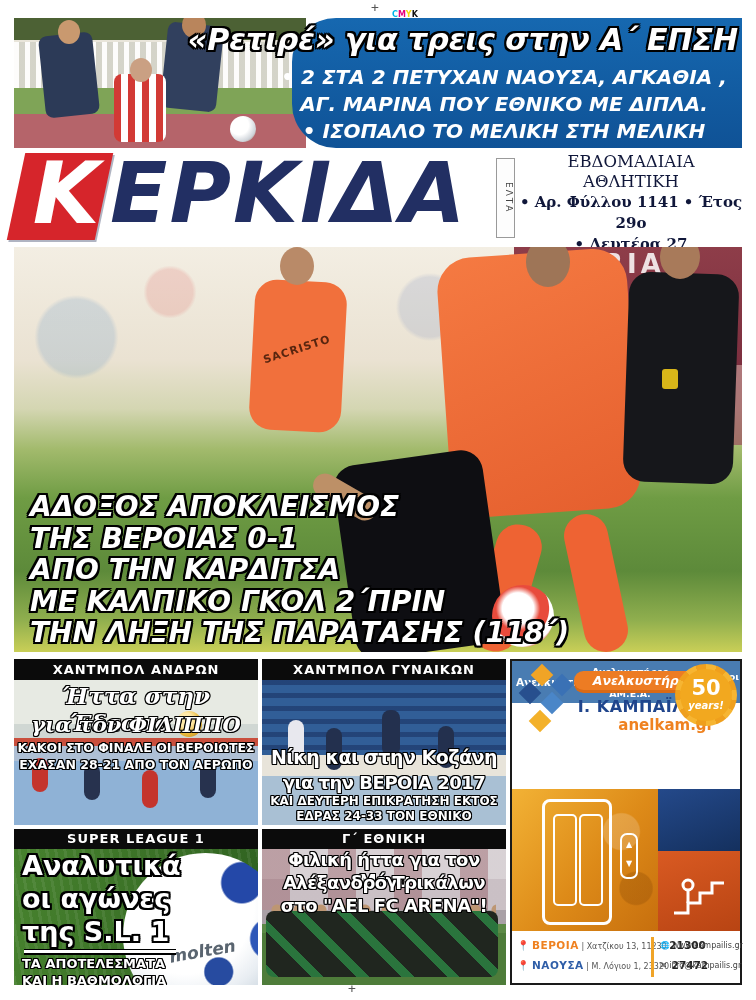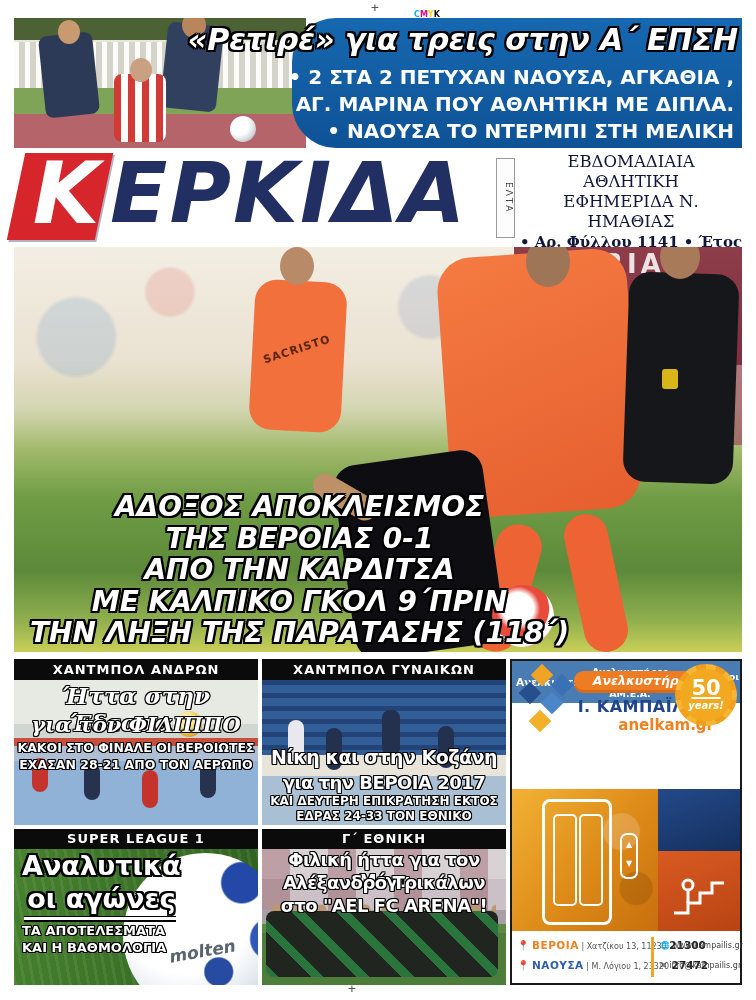--- a/index.html
+++ b/index.html
@@ -7,21 +7,21 @@
         font-family:"DejaVu Sans",sans-serif;}
   .abs{position:absolute;}
 
   
   .mark{color:#555;font-size:13px;font-family:"DejaVu Sans Mono",monospace;}
   .cmyk span{font-size:8px;font-weight:bold;}
   .cmyk .c{color:#00b7ea}.cmyk .m{color:#e6007e}.cmyk .y{color:#f5d90a}.cmyk .k{color:#111}
 
   
   .ob{text-shadow:-2px -2px 0 #000,2px -2px 0 #000,-2px 2px 0 #000,2px 2px 0 #000,
-      -2px 0 0 #000,2px 0 0 #000,0 -2px 0 #000,0 2px 0 #000;text-align:center;}
+      -2px 0 0 #000,2px 0 0 #000,0 -2px 0 #000,0 2px 0 #000;}
   .ob1{text-shadow:-1px -1px 0 #000,1px -1px 0 #000,-1px 1px 0 #000,1px 1px 0 #000,
       -1px 0 0 #000,1px 0 0 #000,0 -1px 0 #000,0 1px 0 #000;}
   .ow{text-shadow:-3px -3px 0 #fff,3px -3px 0 #fff,-3px 3px 0 #fff,3px 3px 0 #fff,
       -3px 0 0 #fff,3px 0 0 #fff,0 -3px 0 #fff,0 3px 0 #fff;}
   .ow-big{text-shadow:-5px -5px 0 #fff,0 -5px 0 #fff,5px -5px 0 #fff,-5px 0 0 #fff,
       5px 0 0 #fff,-5px 5px 0 #fff,0 5px 0 #fff,5px 5px 0 #fff,
       -3px -3px 0 #fff,3px -3px 0 #fff,-3px 3px 0 #fff,3px 3px 0 #fff,
       0 3px 0 #fff,0 -3px 0 #fff,3px 0 0 #fff,-3px 0 0 #fff;}
 
   
@@ -30,22 +30,22 @@
      background:linear-gradient(180deg,#4c6134 0 17%,#e9e5da 17% 54%,#7fa457 54% 74%,#b5646a 74% 100%);}
   .tb-fence{left:0;top:24px;width:292px;height:46px;
      background:repeating-linear-gradient(90deg,rgba(255,255,255,.9) 0 5px,rgba(150,160,150,.25) 5px 11px);}
   .fig{border-radius:8px;}
   .tb-ball{left:216px;top:98px;width:26px;height:26px;border-radius:50%;
      background:radial-gradient(circle at 35% 35%,#fff 0 40%,#cfd4da 70%,#8a4a2a 100%);}
   .tb-blue{left:278px;top:0;width:450px;height:130px;border-radius:44px 0 0 44px;
      background:linear-gradient(180deg,#1668b0,#0f5296);}
   .tb-headline{left:170px;top:4px;width:558px;text-align:center;color:#fff;
      font-size:30px;font-weight:800;font-style:italic;letter-spacing:0;}
-  .tb-bullets{right:8px;top:46px;width:460px;text-align:right;color:#fff;
-     font-size:20px;font-weight:800;line-height:27px;}
+  .tb-bullets{right:8px;top:46px;width:460px;text-align:center;color:#fff;
+     font-size:20px;font-weight:800;font-style:italic;line-height:27px;}
 
   
   .masthead{left:14px;top:150px;width:728px;height:94px;}
   .logo-kbox{left:2px;top:3px;width:88px;height:87px;background:#d6252b;transform:skewX(-12deg);
      box-shadow:2px 2px 0 rgba(30,40,80,.35);}
   .logo-k{left:8px;top:-5px;width:88px;text-align:center;font-size:86px;line-height:96px;
      font-weight:800;font-style:italic;color:#fff;}
   .logo-rest{left:96px;top:-6px;font-size:84px;line-height:98px;font-weight:800;font-style:italic;
      color:#222f63;letter-spacing:2px;}
   .elta{left:482px;top:8px;width:17px;height:78px;border:1px solid #9a9a9a;color:#444;
@@ -127,21 +127,21 @@
   .cube{width:16px;height:16px;transform:rotate(45deg);position:absolute;}
   .ad-ribbon{left:62px;top:10px;width:138px;height:19px;background:#ed7c23;border-radius:10px;
      text-align:center;color:#fff;font-size:12.5px;font-weight:bold;font-style:italic;line-height:19px;
      box-shadow:0 3px 0 #d96a15;}
   .ad-company{left:62px;top:36px;width:140px;text-align:center;color:#20458c;font-size:16px;font-weight:800;letter-spacing:.5px;}
   .ad-site{left:62px;top:55px;width:140px;text-align:right;color:#ef8220;font-size:15px;font-weight:800;}
   .badge{right:3px;top:3px;width:62px;height:62px;border-radius:50%;position:absolute;
      background:repeating-conic-gradient(#f6b532 0 20deg,#ef9f1d 20deg 40deg);}
   .badge-in{left:5px;top:5px;width:52px;height:52px;border-radius:50%;background:#f2a81f;
      text-align:center;color:#fff;}
-  .badge-50{font-size:21px;font-weight:800;line-height:26px;margin-top:6px;text-decoration:underline;}
+  .badge-50{font-size:21px;font-weight:800;line-height:26px;margin-top:6px;}
   .badge-years{font-size:10px;font-style:italic;font-weight:bold;line-height:9px;}
   .ad-services{left:0;top:86px;width:228px;height:42px;background:#497cb2;display:flex;
      align-items:center;justify-content:space-between;padding:0 4px;box-sizing:border-box;}
   .svc{color:#fff;font-weight:bold;font-size:9.5px;text-align:center;line-height:11px;}
   .tri{color:#f0a73c;font-size:8px;}
   .ad-photo-left{left:0;top:128px;width:146px;height:142px;
      background:radial-gradient(circle at 75% 30%,rgba(255,255,255,.18) 0 12%,transparent 13%),
        radial-gradient(circle at 85% 70%,rgba(120,60,0,.25) 0 10%,transparent 11%),
        linear-gradient(130deg,#f2b235,#dd8a18 55%,#c76f0e);}
   .elev-panel{left:30px;top:10px;width:64px;height:120px;border:3px solid #fff;border-radius:8px;}
@@ -159,53 +159,52 @@
   .pin{font-size:10px;}
   .ad-divider{left:139px;top:276px;width:3px;height:40px;background:#f0a428;position:absolute;}
   .link-row{position:absolute;left:148px;width:78px;font-size:8px;color:#444;white-space:nowrap;}
 </style>
 </head>
 <body>
 
 <div class="page">
 
   <div class="abs mark" style="left:371px;top:0;">+</div>
-  <div class="abs cmyk" style="left:414px;top:2px;">
+  <div class="abs cmyk" style="left:392px;top:2px;">
     <span class="c">C</span><span class="m">M</span><span class="y">Y</span><span class="k">K</span>
   </div>
   <div class="abs mark" style="left:348px;top:981px;">+</div>
 
   <div class="abs top-banner">
     <div class="abs tb-photo">
       <div class="abs tb-fence"></div>
       <div class="abs fig" style="left:28px;top:16px;width:54px;height:82px;background:#2c3a57;transform:rotate(-6deg);"></div>
       <div class="abs head" style="left:44px;top:2px;width:22px;height:24px;background:#c9996f;"></div>
       <div class="abs fig" style="left:150px;top:6px;width:56px;height:86px;background:#31405e;transform:rotate(6deg);"></div>
       <div class="abs head" style="left:168px;top:-6px;width:24px;height:26px;background:#b9855c;"></div>
       <div class="abs fig" style="left:100px;top:56px;width:52px;height:68px;background:repeating-linear-gradient(90deg,#d23a35 0 7px,#fff 7px 14px);"></div>
       <div class="abs head" style="left:116px;top:40px;width:22px;height:24px;background:#caa083;"></div>
       <div class="abs tb-ball"></div>
     </div>
     <div class="abs tb-blue"></div>
     <div class="abs tb-headline ob">«Ρετιρέ» για τρεις στην Α΄ ΕΠΣΗ</div>
     <div class="abs tb-bullets">
       <div>• 2 ΣΤΑ 2 ΠΕΤΥΧΑΝ ΝΑΟΥΣΑ, ΑΓΚΑΘΙΑ ,</div>
-      <div>ΑΓ. ΜΑΡΙΝΑ ΠΟΥ ΑΘΛΗΤΙΚΗ ΜΕ ΔΙΠΛΑ.</div>
-      <div>• ΝΑΟΥΣΑ ΤΟ ΝΤΕΡΜΠΙ ΣΤΗ ΜΕΛΙΚΗ</div>
+      <div>ΑΓ. ΜΑΡΙΝΑ ΠΟΥ ΕΘΝΙΚΟ ΜΕ ΔΙΠΛΑ.</div>
+      <div>• ΙΣΟΠΑΛΟ ΤΟ ΜΕΛΙΚΗ ΣΤΗ ΜΕΛΙΚΗ</div>
     </div>
   </div>
 
   <div class="abs masthead">
     <div class="abs logo-kbox"></div>
     <div class="abs logo-k">K</div>
     <div class="abs logo-rest ow">ΕΡΚΙΔΑ</div>
     <div class="abs elta">ΕΛΤΑ</div>
     <div class="abs mast-info">
       <div class="l">ΕΒΔΟΜΑΔΙΑΙΑ ΑΘΛΗΤΙΚΗ</div>
-      <div class="l">ΕΦΗΜΕΡΙΔΑ Ν. ΗΜΑΘΙΑΣ</div>
       <div class="b">• Αρ. Φύλλου 1141 • Έτος 29ο</div>
       <div class="b">• Δευτέρα 27 ΣΕΠΤΕΜΒΡΙΟΥ 2021</div>
       <div class="b">• Τιμή: 1.30</div>
     </div>
   </div>
 
   <div class="abs main-photo">
     <div class="abs ph-wash"></div>
     <div class="abs ph-redband"></div>
     <div class="abs ph-redband2"></div>
@@ -226,21 +225,21 @@
 
     <div class="abs torso" style="left:330px;top:210px;width:150px;height:195px;background:#0e0e12;transform:rotate(-8deg);"></div>
     <div class="abs torso" style="left:296px;top:238px;width:70px;height:24px;background:#bd9067;transform:rotate(30deg);border-radius:12px;"></div>
 
     <div class="abs main-ball"></div>
 
     <div class="abs deck ob">
       <div>ΑΔΟΞΟΣ ΑΠΟΚΛΕΙΣΜΟΣ</div>
       <div>ΤΗΣ ΒΕΡΟΙΑΣ 0-1</div>
       <div>ΑΠΟ ΤΗΝ ΚΑΡΔΙΤΣΑ</div>
-      <div>ΜΕ ΚΑΛΠΙΚΟ ΓΚΟΛ 9΄ΠΡΙΝ</div>
+      <div>ΜΕ ΚΑΛΠΙΚΟ ΓΚΟΛ 2΄ΠΡΙΝ</div>
       <div>ΤΗΝ ΛΗΞΗ ΤΗΣ ΠΑΡΑΤΑΣΗΣ (118΄)</div>
     </div>
   </div>
 
   <div class="box" style="left:14px;top:659px;width:244px;">
     <div class="kicker">ΧΑΝΤΜΠΟΛ ΑΝΔΡΩΝ</div>
     <div class="bphoto hm-photo">
       <div class="abs hm-bench"></div>
       <div class="abs fig" style="left:18px;top:78px;width:16px;height:34px;background:#c4342d;"></div>
       <div class="abs fig" style="left:70px;top:84px;width:16px;height:36px;background:#27324e;"></div>
@@ -255,20 +254,21 @@
 
   <div class="box" style="left:14px;top:829px;width:244px;">
     <div class="kicker" style="height:20px;line-height:20px;">SUPER LEAGUE 1</div>
     <div class="bphoto sl-photo">
       <div class="abs sl-blades"></div>
       <div class="sl-ball"></div>
       <div class="sl-brand">molten</div>
       <div class="abs" style="left:8px;top:0;">
         <div class="sl-title ob">Αναλυτικά</div>
         <div class="sl-title ob">οι αγώνες</div>
+        <div class="sl-title ob">της S.L. 1</div>
         <div class="sl-underline"></div>
         <div class="sl-sub ob1">ΤΑ ΑΠΟΤΕΛΕΣΜΑΤΑ</div>
         <div class="sl-sub ob1">ΚΑΙ Η ΒΑΘΜΟΛΟΓΙΑ</div>
 
       </div>
     </div>
   </div>
 
   <div class="box" style="left:262px;top:659px;width:244px;">
     <div class="kicker">ΧΑΝΤΜΠΟΛ ΓΥΝΑΙΚΩΝ</div>

